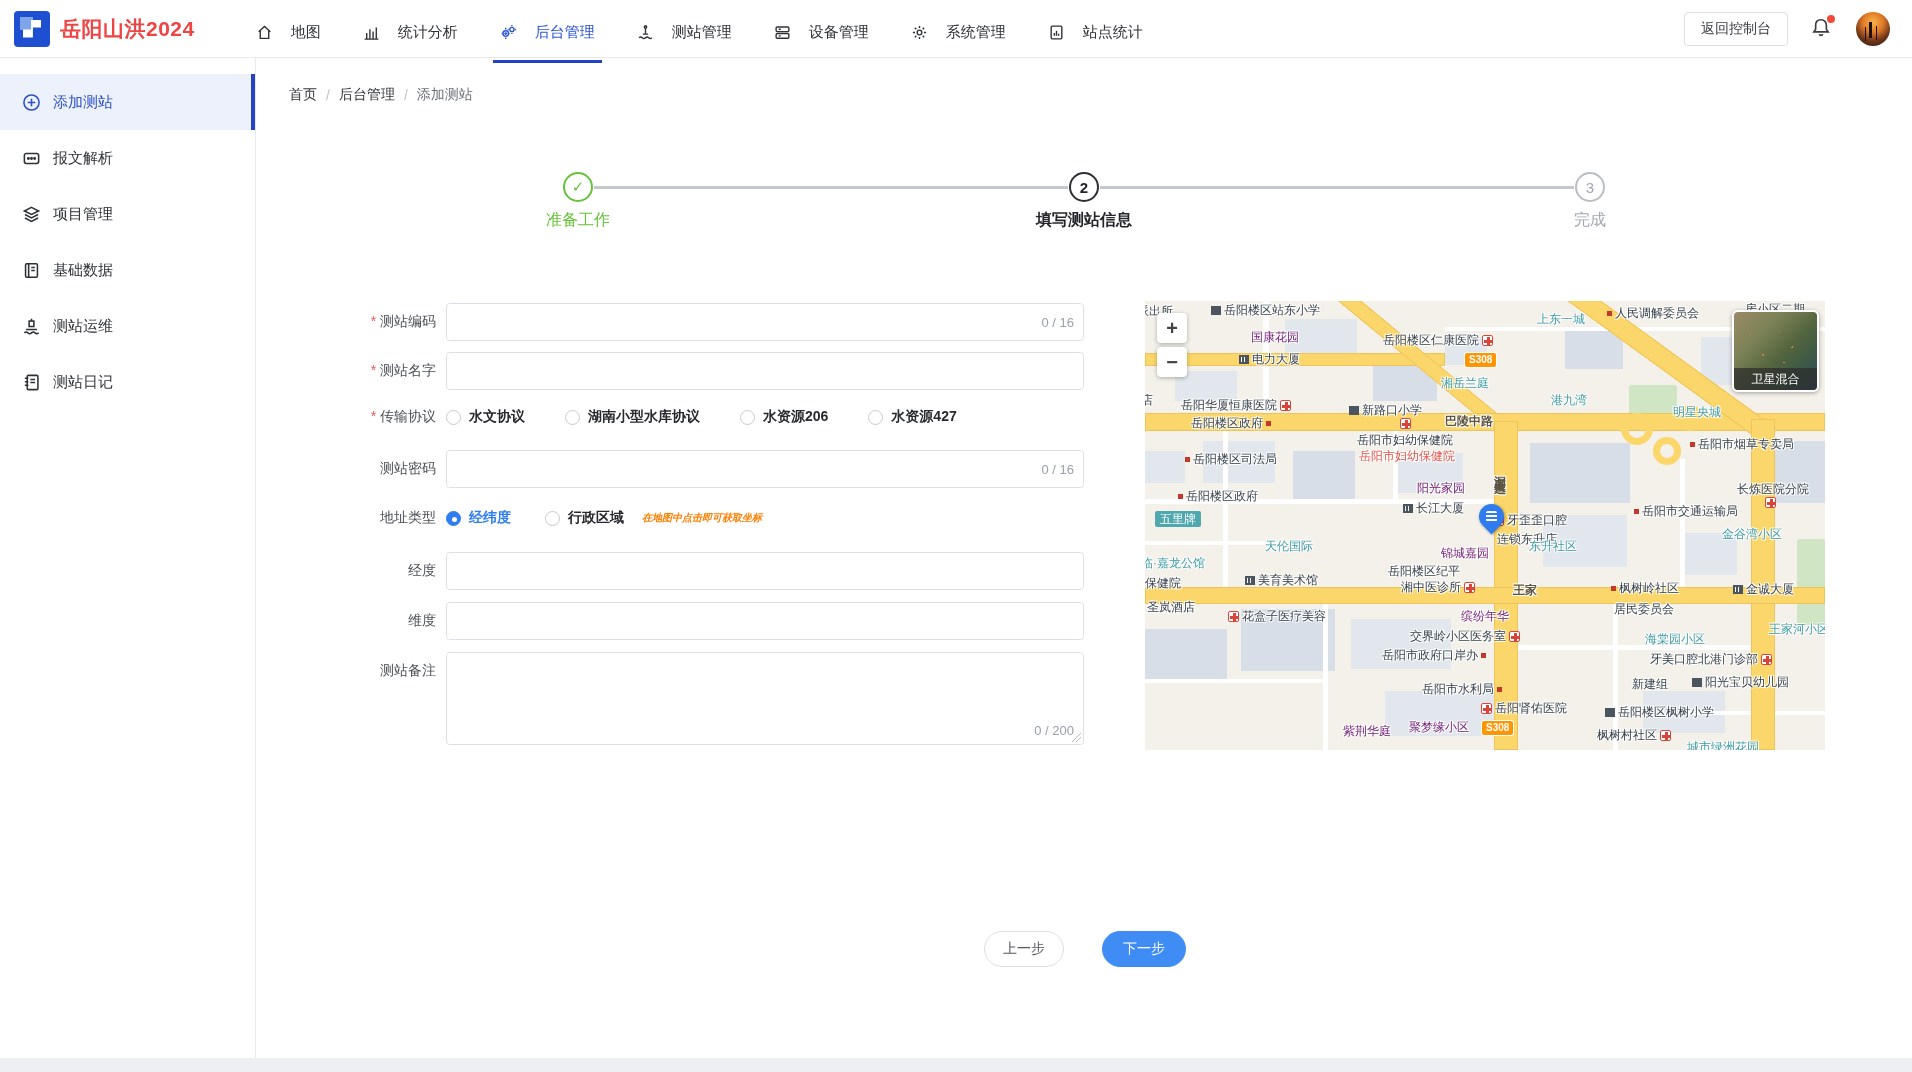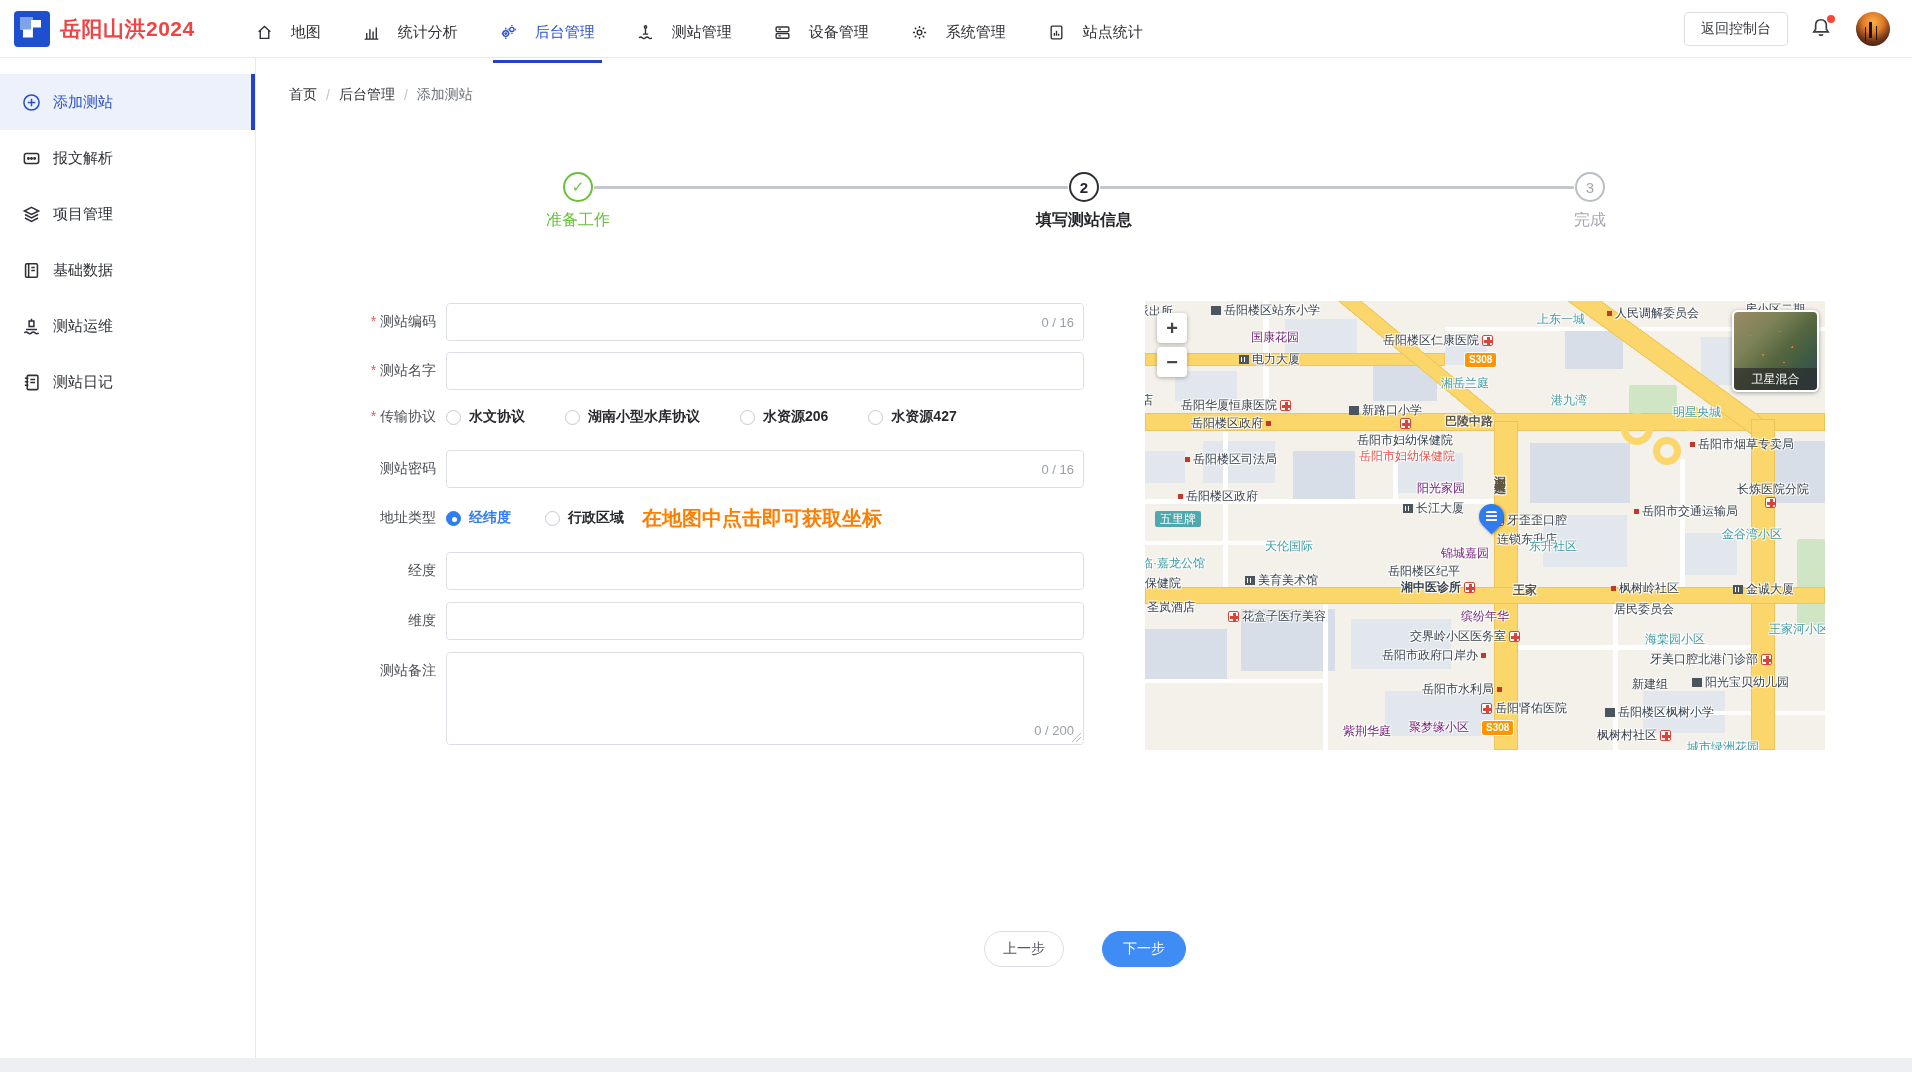--- a/index.html
+++ b/index.html
@@ -62,21 +62,21 @@
   .ta .counter { top:auto; bottom:6px; transform:none; }
   .ta::after { content:""; position:absolute; right:2px; bottom:2px; width:9px; height:9px;
     background:linear-gradient(135deg, transparent 0 46%, #b8bcc2 46% 54%, transparent 54% 68%, #b8bcc2 68% 76%, transparent 76%); }
   .radio-row { gap:0; }
   .radio { display:flex; align-items:center; gap:8px; margin-right:40px; cursor:pointer; }
   .rdot { width:15px; height:15px; border:1px solid #c6cad1; border-radius:50%; background:#fff; flex:none; position:relative; }
   .radio.checked .rdot { background:#2f7ef0; border-color:#2f7ef0; }
   .radio.checked .rdot::after { content:""; position:absolute; left:5px; top:5px; width:5px; height:5px; background:#fff; border-radius:50%; }
   .radio-lab { font-size:14px; font-weight:bold; color:#27292e; }
   .radio.checked .radio-lab { color:#2f7ef0; }
-  .hint { font-size:20px; color:#ff7e00; font-weight:bold; }
+  .hint { font-size:10px; color:#ff7e00; font-weight:bold;font-style:italic; }
 
   .btn { position:absolute; height:36px; border-radius:18px; font-size:14px; cursor:pointer; font-family:inherit; }
   .btn-prev { left:728px; top:873px; width:80px; background:#fff; border:1px solid #dcdfe6; color:#55585e; }
   .btn-next { left:846px; top:873px; width:84px; background:#3f8cf5; border:1px solid #3f8cf5; color:#fff; }
 
   
   .map { position:absolute; left:889px; top:243px; width:680px; height:449px; background:#f4f1ea; overflow:hidden; cursor:pointer; }
   .mb { position:absolute; background:#e2e7ee; }
   .mb.d { background:#d7deE7; }
   .mg { position:absolute; background:#cfe5c4; border-radius:3px; }
@@ -505,21 +505,21 @@
             <span class="mi-museum"></span>
             <span>美育美术馆</span>
           </span>
           <span class="ml poi" style="left: 83px; top: 309px;">
             <span class="mi-cross"></span>
             <span>花盒子医疗美容</span>
           </span>
           <span class="ml poi" style="left: 243px; top: 264px;">
             <span>岳阳楼区纪平</span>
           </span>
-          <span class="ml poi" style="left: 256px; top: 280px; font-weight: bold;">
+          <span class="ml poi" style="left: 256px; top: 280px;">
             <span>湘中医诊所</span>
             <span class="mi-cross"></span>
           </span>
           <span class="ml road" style="left: 368px; top: 283px;">
             <span>王家</span>
           </span>
           <span class="ml poi" style="left: 466px; top: 281px;">
             <span class="mi-dot"></span>
             <span>枫树岭社区</span>
           </span>

